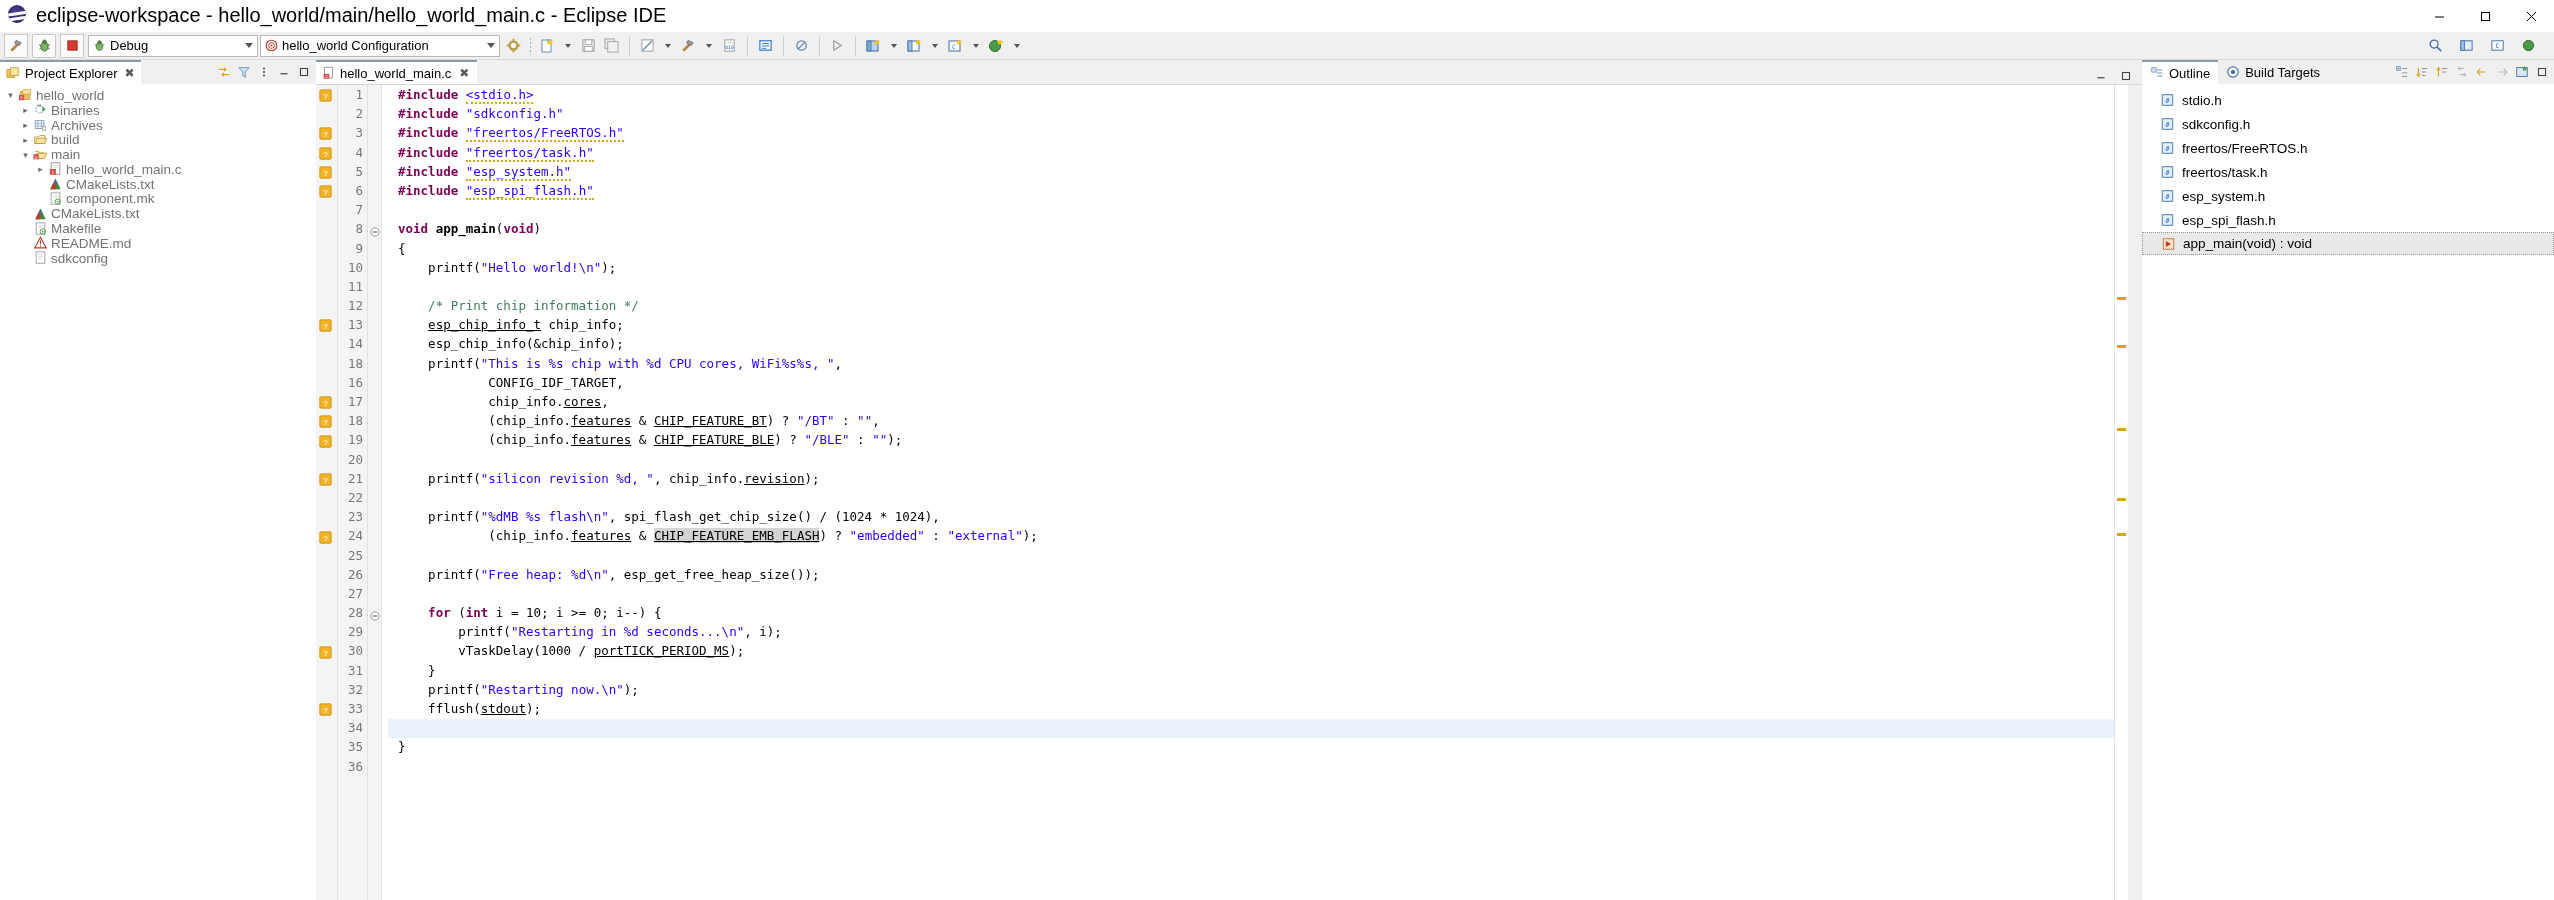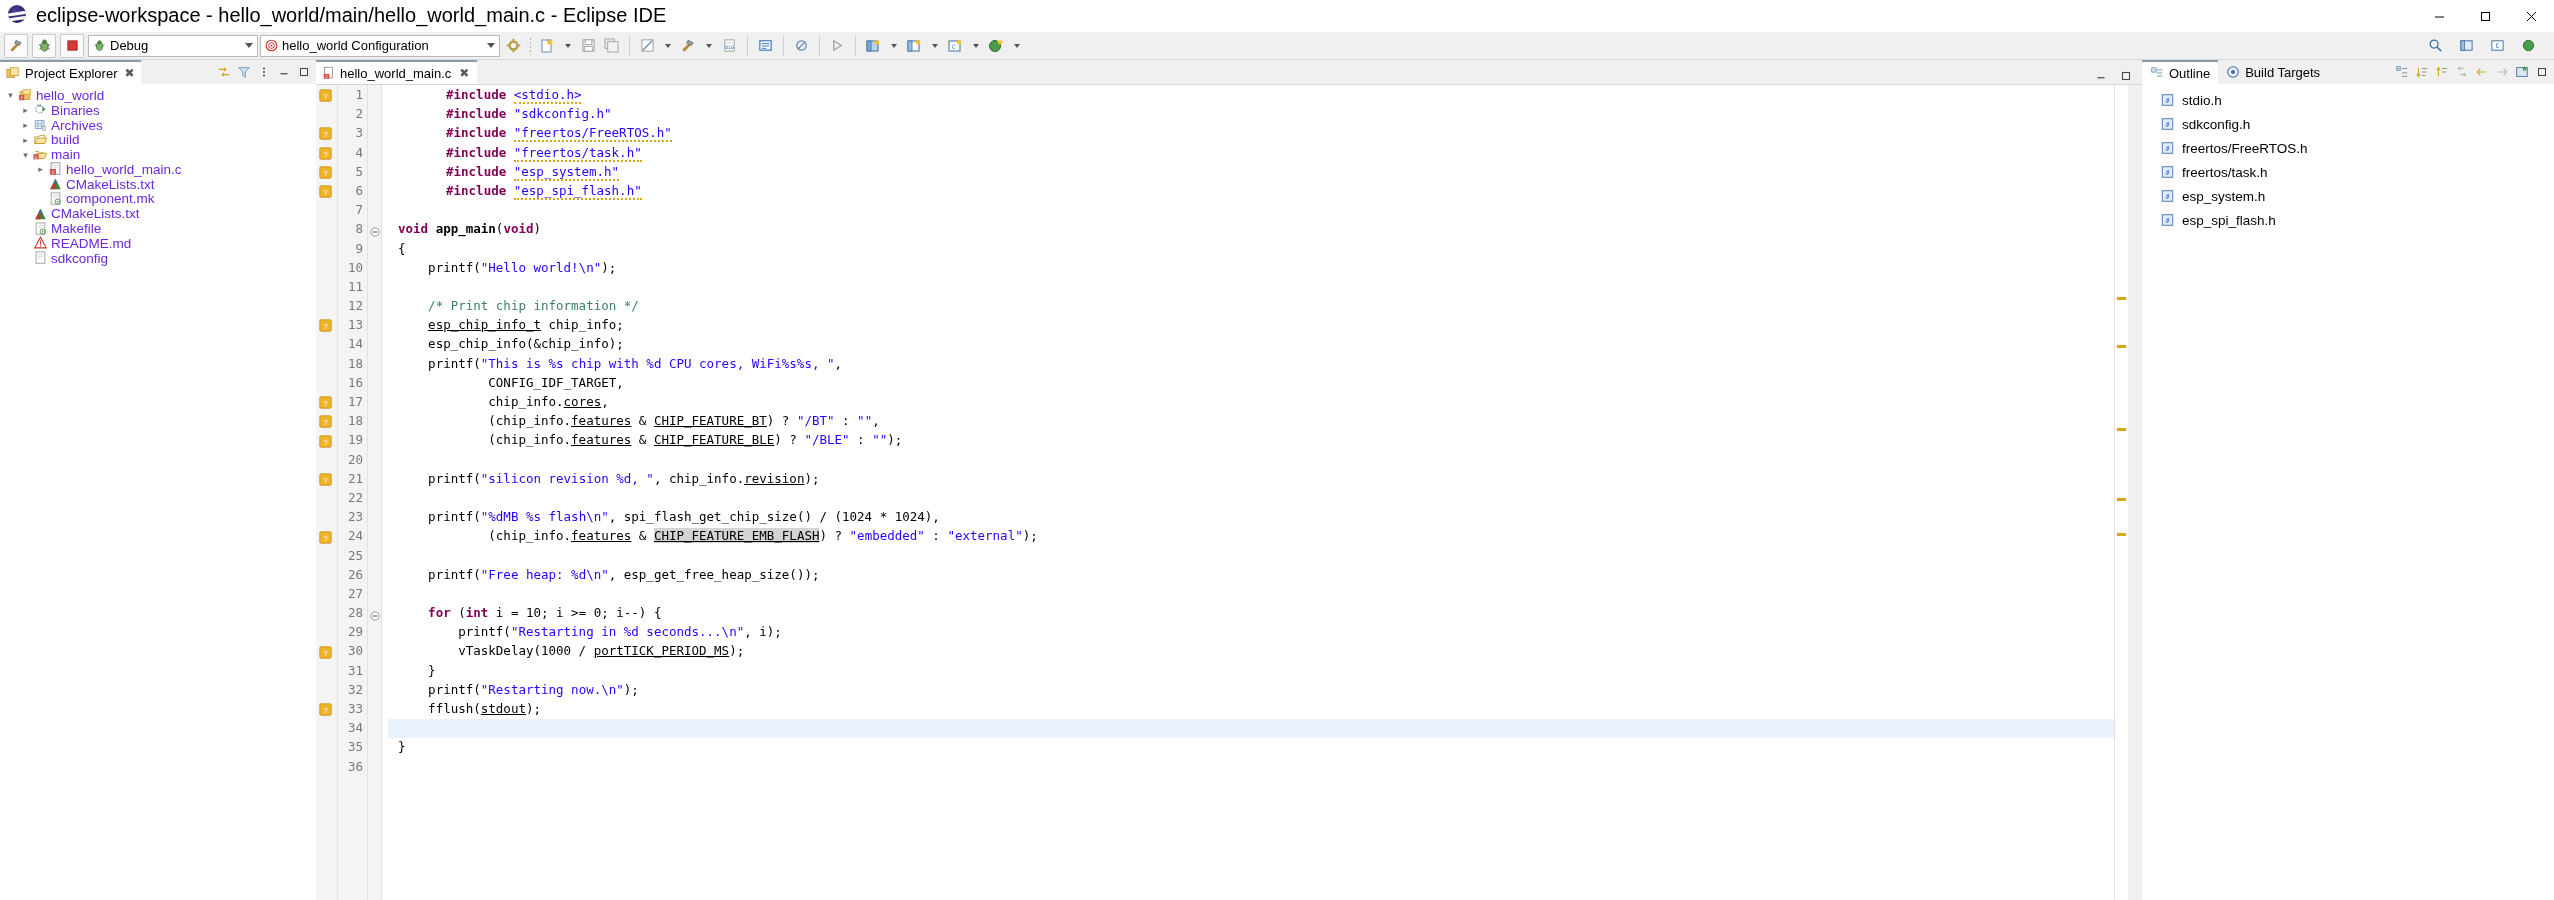--- a/index.html
+++ b/index.html
@@ -68,21 +68,21 @@
 
   
   .left-panel { width:316px; min-width:316px; display:flex; flex-direction:column; background:#f0f0f0;}
   .view-tabbar { height:24px; display:flex; align-items:center; background:#f0f0f0; position:relative;}
   .view-tab { display:flex; align-items:center; height:24px; padding:0 6px; font-size:13px; color:#000;
               background:#ffffff; border-top:2px solid #8c9bab; }
   .view-tab .vt-icon { margin-right:5px; display:flex; }
   .view-tab .x { margin-left:7px; color:#5a5a5a; font-size:12px; }
   .view-tools { margin-left:auto; display:flex; align-items:center; padding-right:4px; gap:3px;}
   .vtool { width:17px; height:17px; display:flex; align-items:center; justify-content:center; }
-  .tree { flex:1; background:#ffffff; overflow:hidden; padding-top:4px; font-size:13.5px; color:#6d28d9;}
+  .tree { flex:1; background:#ffffff; overflow:hidden; padding-top:4px; font-size:13.5px; color:#737373;}
   .trow { display:flex; align-items:center; height:15px; padding-left:4px; white-space:nowrap;}
   .arrow { width:13px; display:flex; align-items:center; justify-content:center; color:#6e6e6e; font-size:9px;}
   .arrow.open::before{ content:"\25BE"; }
   .arrow.closed::before{ content:"\25B8"; }
   .ticon { width:17px; height:15px; display:flex; align-items:center; justify-content:center; margin-right:2px;}
   .tlabel { font-size:13.5px; }
 
   
   .editor-area { flex:1; display:flex; flex-direction:column; min-width:0; background:#f0f0f0;}
   .editor-tabbar { height:24px; display:flex; align-items:flex-end; position:relative; background:#f0f0f0; }
@@ -97,21 +97,21 @@
   .folding-col { width:14px; background:#f4f4f4; border-right:1px solid #e2e2e2; position:relative;}
   .changebar { width:6px; background:#ffffff; position:relative;}
   .code-wrap { flex:1; position:relative; overflow:hidden; background:#ffffff;}
   .code {
     font-family:"DejaVu Sans Mono","Liberation Mono",monospace;
     font-size:12.5px; line-height:19.2px; white-space:pre; padding-left:10px; color:#000;
   }
   .num-col, .marker-col, .folding-col { font-family:"DejaVu Sans Mono","Liberation Mono",monospace;
     font-size:12.5px; line-height:19.2px; padding-top:0; }
   .kw { color:#7f0055; font-weight:bold; }
-  .pp { color:#7f0055; font-weight:bold;margin-left:48px; }
+  .pp { color:#7f0055; font-weight:bold; }
   .str { color:#2a00ff; }
   .cmt { color:#3f7f5f; }
   .fn  { color:#000000; font-weight:bold; }
   .und { text-decoration: underline; }
   .sq { border-bottom: 2px dotted #d9a520; padding-bottom:0px; }
   .hl-box { background:#d4d4d4; }
   .curline { position:absolute; left:0; right:0; height:19px; background:#eaf2fb; }
   .warn-marker { position:absolute; left:3px; width:13px; height:13px; }
   .right-ruler { width:14px; background:#ffffff; border-left:1px solid #e2e2e2; position:relative;}
   .ruler-mark { position:absolute; left:2px; width:9px; height:3px; background:#d9a520;}
@@ -823,16 +823,25 @@
           </div>
           <div class="rrow">
             <span class="ricon">
               <svg width="15" height="14" viewBox="0 0 16 16">
                 <rect x="2" y="2" width="12" height="12" fill="#e3eefa" stroke="#3b6ea5" stroke-width="1"></rect>
                 <text x="8" y="11.5" font-size="8" text-anchor="middle" fill="#2f6fba" font-family="monospace">#</text>
               </svg>
             </span>
             <span>esp_spi_flash.h</span>
           </div>
+          <div class="rrow selected">
+            <span class="ricon">
+              <svg width="15" height="14" viewBox="0 0 16 16">
+                <rect x="2" y="2" width="12" height="12" fill="#f6e0c8" stroke="#b5772f" stroke-width="1"></rect>
+                <polygon points="5,4.5 5,11.5 11,8" fill="#c0392b"></polygon>
+              </svg>
+            </span>
+            <span>app_main(void) : void</span>
+          </div>
         </div>
     </div>
   </div>
 </div>
 
 </body></html>

